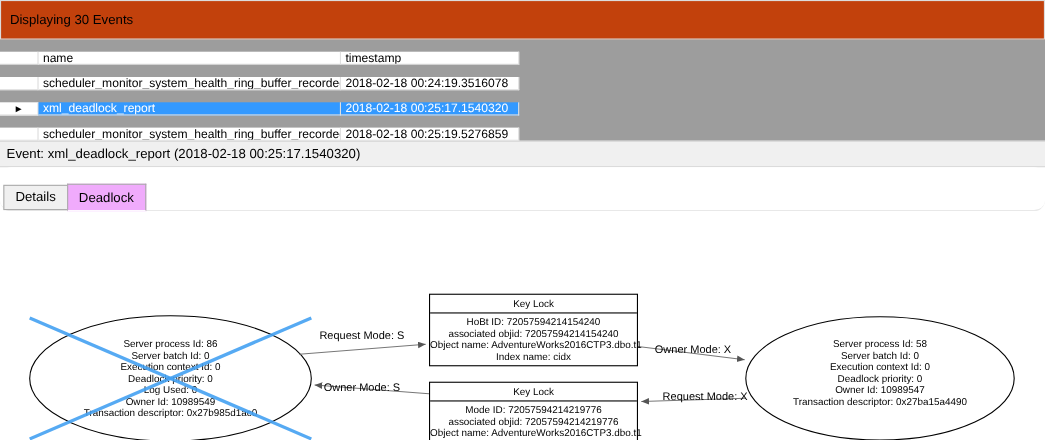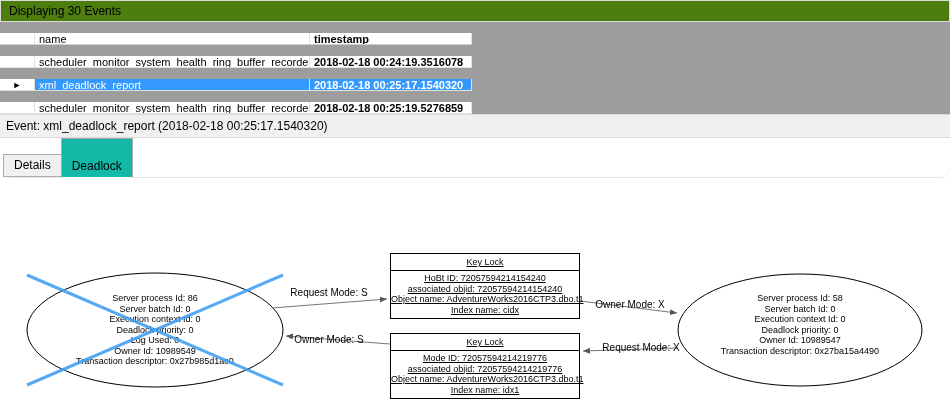--- a/index.html
+++ b/index.html
@@ -1,57 +1,57 @@
 <!DOCTYPE html>
 <html><head>
 <meta charset="utf-8">
 <style>
   * { margin:0; padding:0; box-sizing:border-box; }
   html,body { width:950px; height:400px; overflow:hidden; background:#fff;
               font-family:"Liberation Sans", sans-serif; color:#000; }
 
   
-  .top-header { height:22px; background:#4d7c0f; border:1px solid #dcdcdc;
+  .top-header { height:36px; background:#c2410c; border:1px solid #dcdcdc;
                 display:flex; align-items:center; padding-left:8px; font-size:12px; }
 
   
   .grid { height:92px; background:#9d9d9d; }
   .grid-row { display:flex; height:23px; }
   .cell { background:#fff; border-right:1px solid #e0e0e0; border-bottom:1px solid #e0e0e0;
           font-size:11px; display:flex; align-items:center; padding:0 4px;
           white-space:nowrap; overflow:hidden;margin-top:11px; }
   .gutter { width:35px; justify-content:center; }
   .col-name { width:275px; }
-  .col-ts   { width:162px;font-weight:bold; }
+  .col-ts   { width:162px; }
   .grid-row.header .cell { border-bottom:1px solid #cfcfcf; }
   .grid-row.selected .col-name, .grid-row.selected .col-ts { background:#3399ff; color:#fff; }
   .row-marker { font-size:9px; color:#000; }
 
   
   .event-bar { height:24px; background:#f0f0f0; border-top:1px solid #d9d9d9;
                border-bottom:1px solid #d9d9d9; display:flex; align-items:center;
                padding-left:6px; font-size:12px; }
 
   
   .tabs { height:40px; background:#fff; display:flex; align-items:flex-end;
           padding-left:3px; border-bottom:1px solid #e8e8e8;border-radius:10px; }
   .tab { font-size:12px; padding:3px 10px 4px; background:#f0f0f0;
          border:1px solid #ababab; margin-right:-1px; cursor:default; }
-  .tab.active { background:#14b8a6; border-bottom:1px solid #fff; margin-bottom:-1px;
-                padding-top:20px; position:relative; z-index:2; }
+  .tab.active { background:#f0abfc; border-bottom:1px solid #fff; margin-bottom:-1px;
+                padding-top:5px; position:relative; z-index:2; }
 
   
   .graph { position:relative; height:236px; background:#fff; }
   .graph svg { position:absolute; left:0; top:0; pointer-events:none; }
   .node-text { position:absolute; width:240px; text-align:center; font-size:9px;
                line-height:10.5px; }
   .node-text.left  { left:35px;  top:115px; }
   .node-text.right { left:680px; top:115px; }
   .resource-box { position:absolute; left:390px; width:190px; height:66px;
-                  border:1px solid #000; background:#fff;text-decoration:underline; }
+                  border:1px solid #000; background:#fff; }
   .resource-box.top    { top:75px; }
   .resource-box.bottom { top:155px; }
   .resource-title { font-size:9px; text-align:center; padding:2px 0;
                     border-bottom:1px solid #000; line-height:12px; }
   .resource-lines { padding-top:2px; text-align:center; font-size:9px; line-height:10.5px;
                     white-space:nowrap; }
   .edge-label { position:absolute; transform:translate(-50%,-50%); font-size:10px;
                 white-space:nowrap; }
 </style>
 </head>

